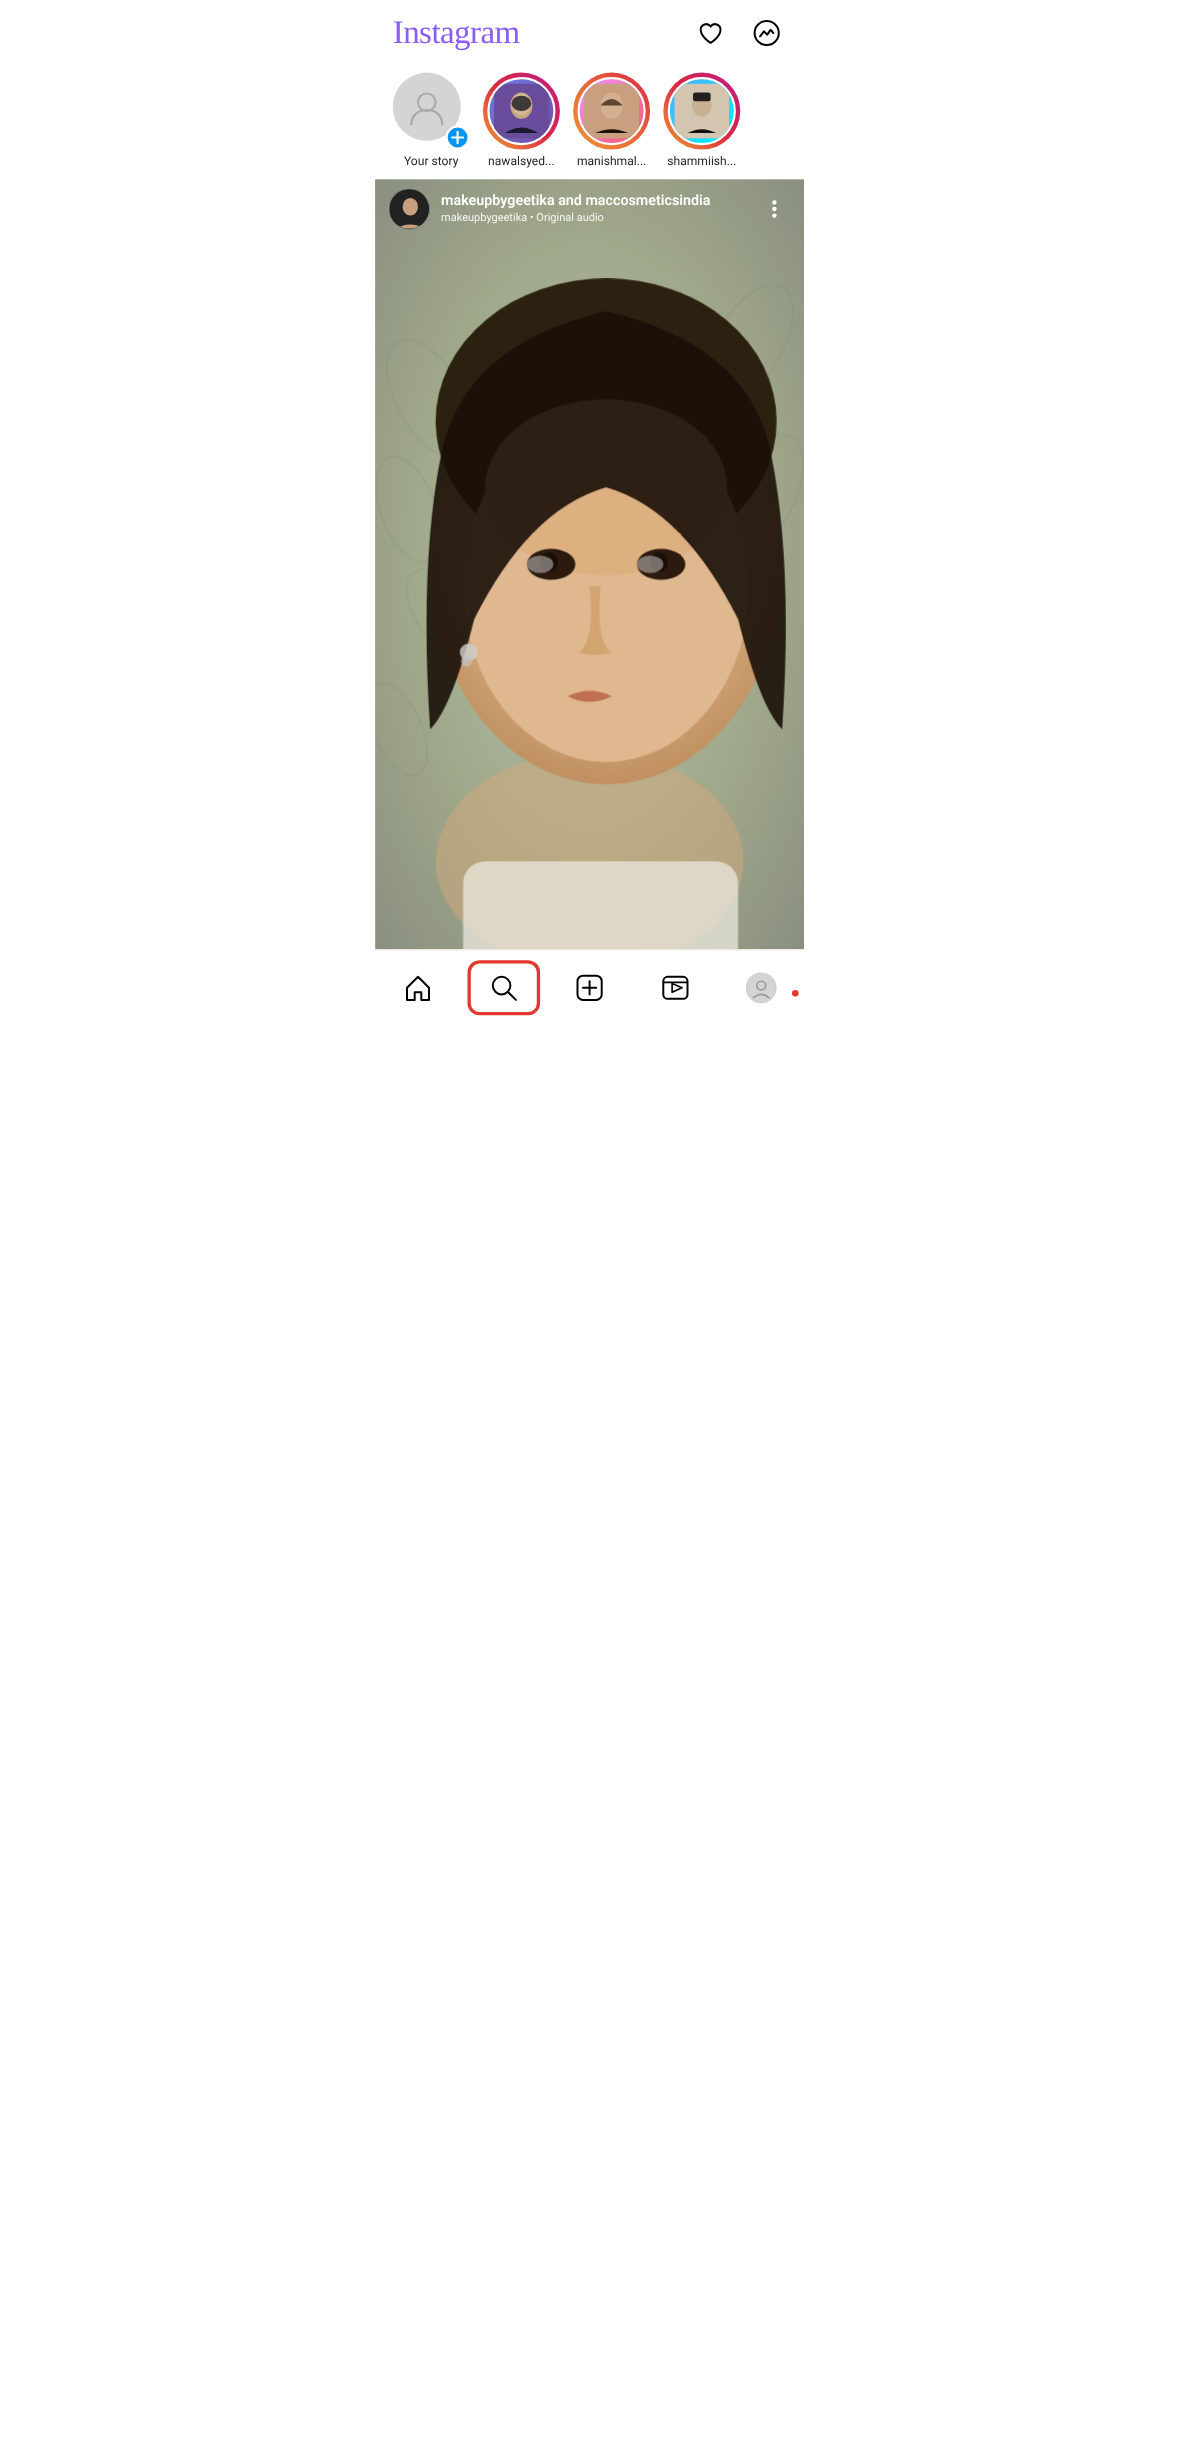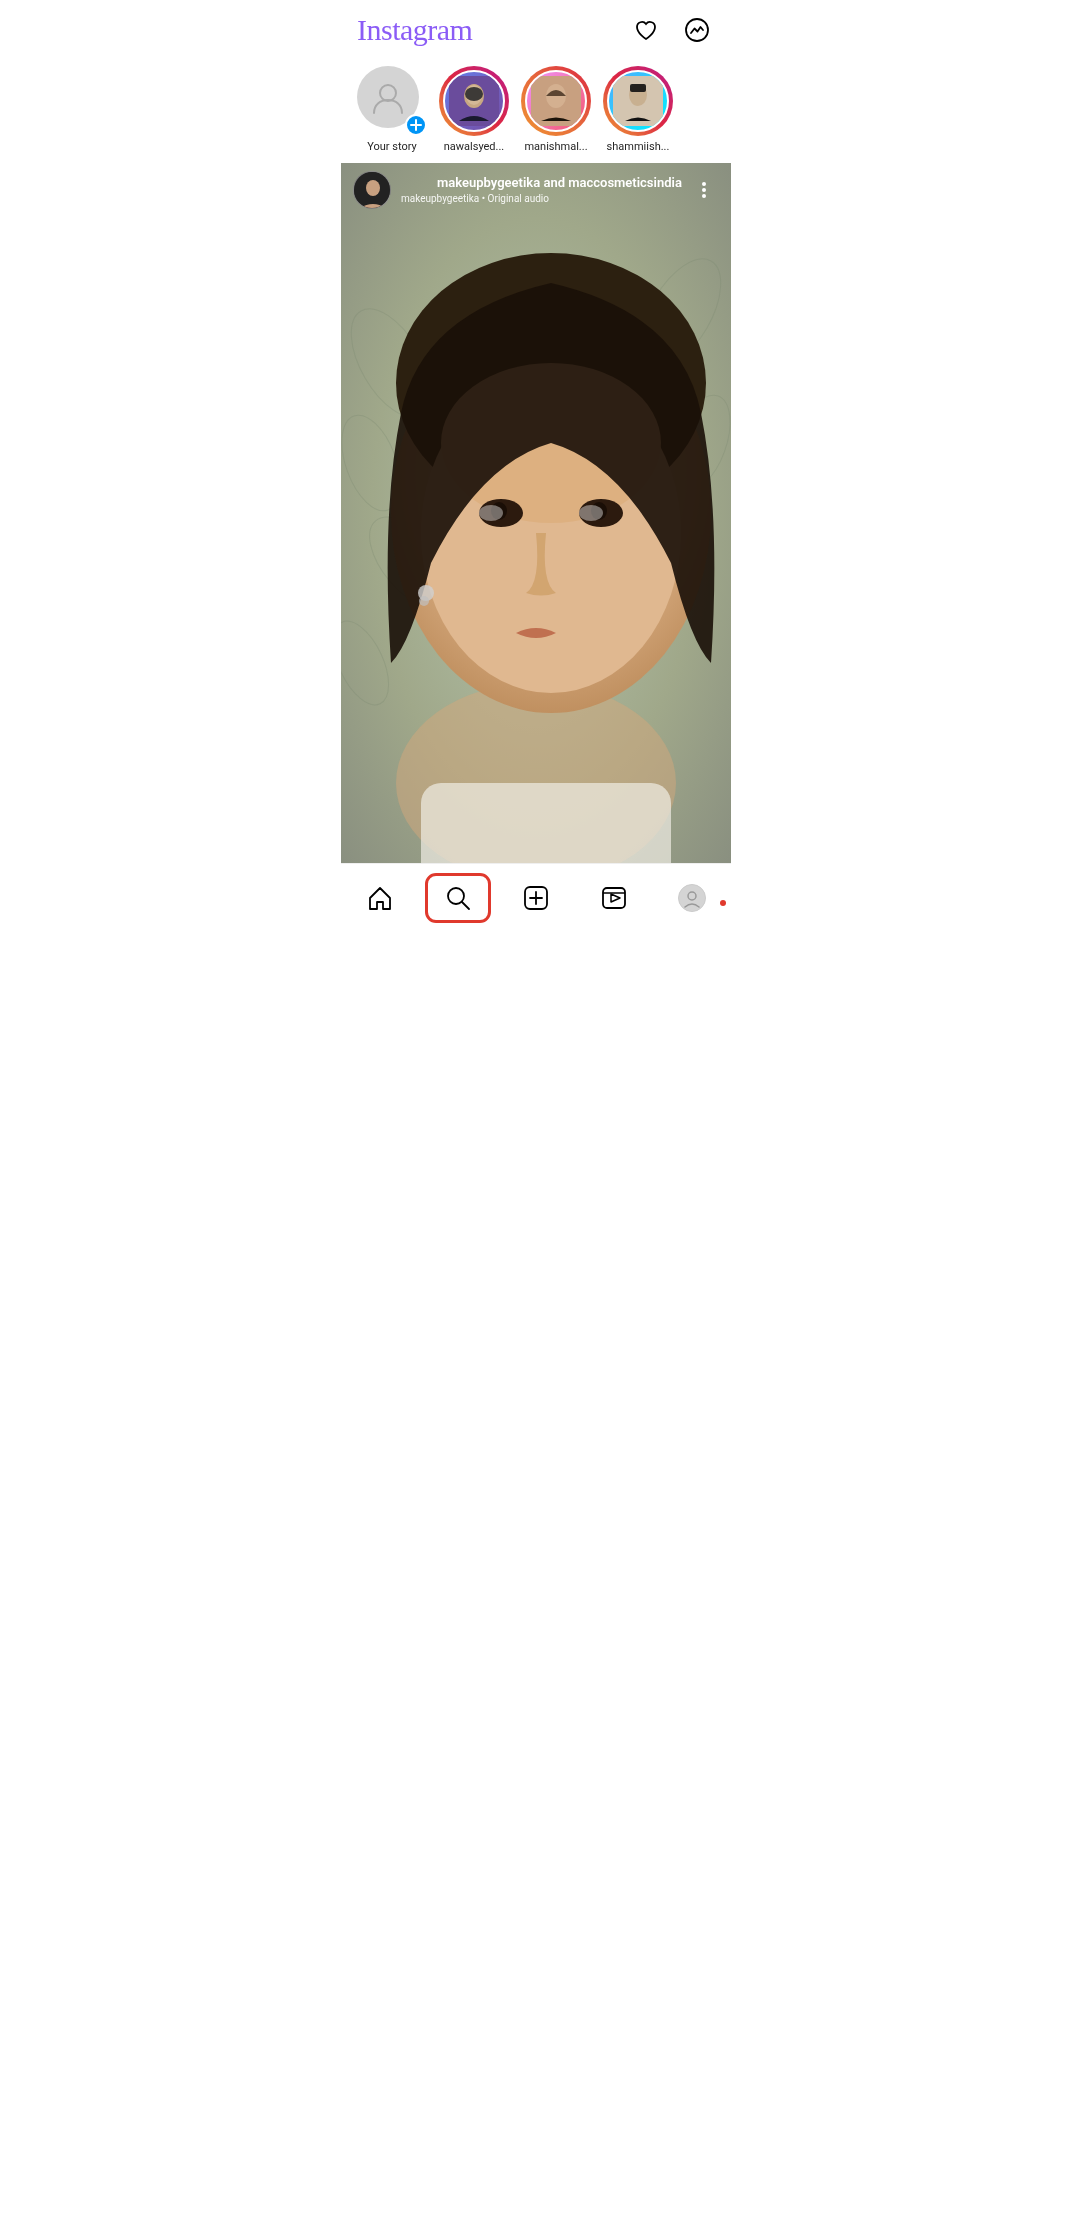--- a/index.html
+++ b/index.html
@@ -153,21 +153,20 @@
 
     .post-user-info {
       flex: 1;
     }
 
     .post-username-line {
       font-size: 13px;
       font-weight: 600;
       color: #fff;
       line-height: 1.3;
-      margin-left: 36px;
     }
 
     .post-audio-line {
       font-size: 10px;
       color: #fff;
       opacity: 0.9;
       line-height: 1.3;
     }
 
     .post-more-btn {

